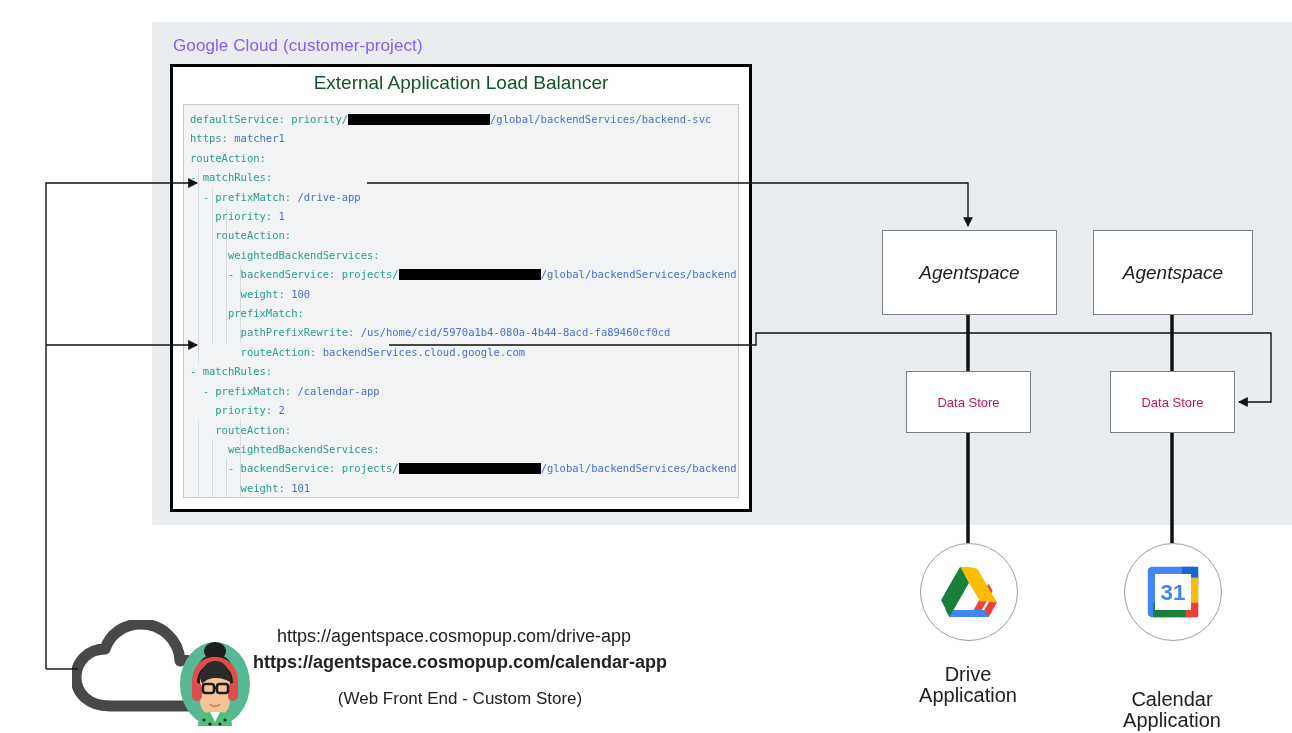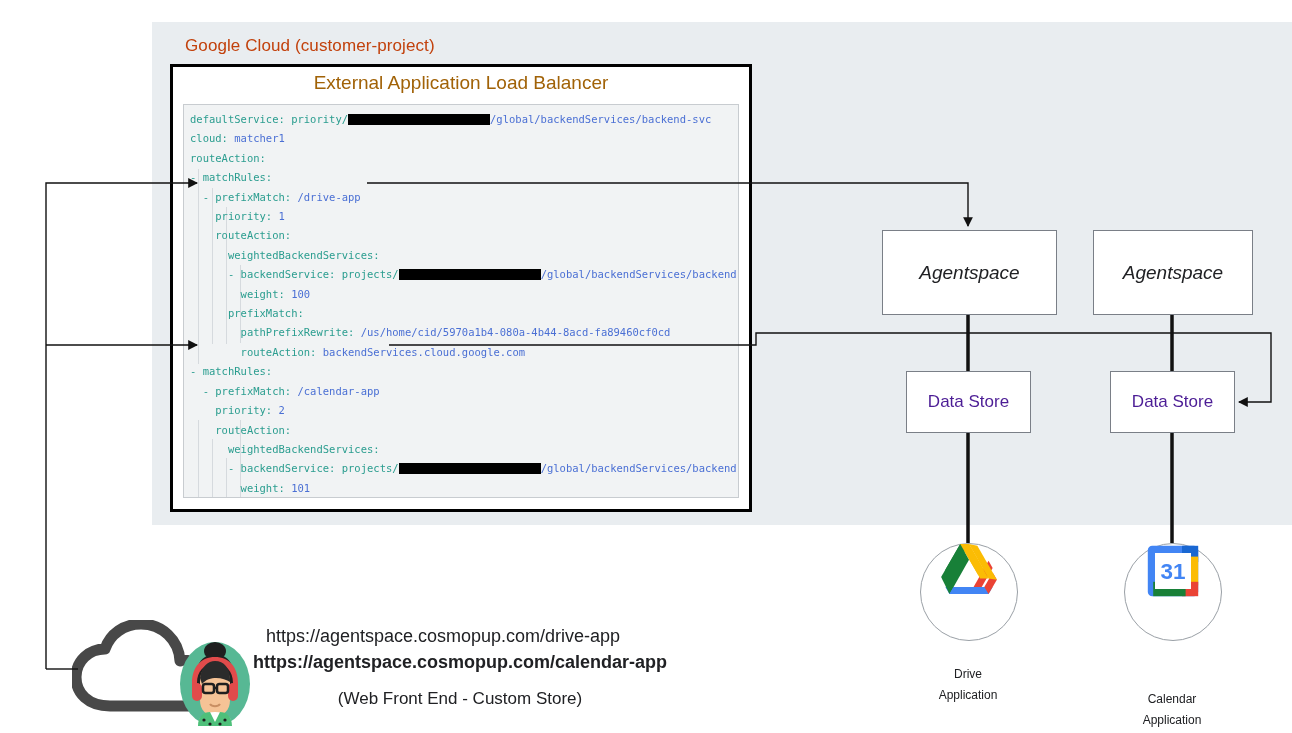--- a/index.html
+++ b/index.html
@@ -2,61 +2,61 @@
 <html><head>
 <meta charset="utf-8">
 <style>
   html,body{margin:0;padding:0;background:#ffffff;}
   body{width:1292px;height:733px;position:relative;overflow:hidden;
        font-family:"Liberation Sans",sans-serif;color:#1a1a1a;}
   .abs{position:absolute;}
 
   
   #gcp-container{left:152px;top:22px;width:1140px;height:503px;background:#e9edf0;}
-  #gcp-label{left:185px;top:36px;font-size:17px;color:#c2410c;letter-spacing:.1px;}
+  #gcp-label{left:173px;top:36px;font-size:17px;color:#8b5cf6;letter-spacing:.1px;}
 
   
   #lb-box{left:170px;top:64px;width:582px;height:448px;background:#ffffff;
           border:3px solid #000;box-sizing:border-box;}
-  #lb-title{left:170px;top:72px;width:582px;text-align:center;font-size:19px;color:#a16207;}
+  #lb-title{left:170px;top:72px;width:582px;text-align:center;font-size:19px;color:#14532d;}
 
   
   #code-box{left:183px;top:104px;width:556px;height:394px;background:#f1f3f4;
             border:1px solid #c8ccd0;box-sizing:border-box;overflow:hidden;}
   #code-pre{position:absolute;left:6px;top:5px;margin:0;
             font-family:"DejaVu Sans Mono","Liberation Mono",monospace;
             font-size:10.5px;line-height:19.4px;white-space:pre;}
   .k{color:#2a9d8f;}      
   .v{color:#4a6fd4;}      
   .guide{position:absolute;width:1px;background:#d6dade;}
   .redact{display:inline-block;background:#000;vertical-align:-2px;height:11px;}
 
   
   .node{background:#fff;border:1.5px solid #7a7f87;box-sizing:border-box;
         display:flex;align-items:center;justify-content:center;text-align:center;}
   .agentspace{font-style:italic;font-size:19px;color:#202124;}
-  .datastore{font-size:17px;color:#4c1d95;}
+  .datastore{font-size:13px;color:#be185d;}
 
   #as1{left:882px;top:230px;width:175px;height:85px;}
   #as2{left:1093px;top:230px;width:160px;height:85px;}
   #ds1{left:906px;top:371px;width:125px;height:62px;}
   #ds2{left:1110px;top:371px;width:125px;height:62px;}
 
   
   .appcircle{width:96px;height:96px;border-radius:50%;background:#fff;
-             border:1.5px solid #9aa0a6;display:flex;justify-content:center;}
+             border:1.5px solid #9aa0a6;display:flex;align-items:center;justify-content:center;}
   #drive-circle{left:920px;top:543px;}
   #cal-circle{left:1124px;top:543px;}
-  .applabel{width:160px;text-align:center;font-size:12px;line-height:21px;color:#202124;}
+  .applabel{width:160px;text-align:center;font-size:20px;line-height:21px;color:#202124;}
   #drive-label{left:888px;top:664px;}
   #cal-label{left:1092px;top:689px;}
 
   
   .urltext{font-size:18px;color:#202124;text-align:center;width:420px;}
-  #url1{left:233px;top:626px;}
+  #url1{left:244px;top:626px;}
   #url2{left:250px;top:652px;font-weight:bold;}
   #url3{left:250px;top:689px;font-size:17px;}
 
   #cloud-user{left:72px;top:620px;width:190px;height:110px;}
 
   svg{display:block;}
   #edges{left:0;top:0;width:1292px;height:733px;pointer-events:none;}
 </style>
 </head>
 <body>
@@ -70,21 +70,21 @@
 <div class="abs" id="code-box">
   <div class="guide" style="left:14px;top:64px;height:195px;"></div>
   <div class="guide" style="left:28px;top:83px;height:156px;"></div>
   <div class="guide" style="left:42px;top:102px;height:137px;"></div>
   <div class="guide" style="left:56px;top:160px;height:78px;"></div>
   <div class="guide" style="left:14px;top:315px;height:141px;"></div>
   <div class="guide" style="left:28px;top:334px;height:102px;"></div>
   <div class="guide" style="left:42px;top:353px;height:83px;"></div>
   <div class="guide" style="left:56px;top:315px;height:78px;"></div>
   <pre id="code-pre"><span class="k">defaultService: priority/</span><span class="redact" style="width:142px"></span><span class="v">/global/backendServices/backend-svc</span>
-<span class="k">cloud: </span><span class="v">matcher1</span>
+<span class="k">https: </span><span class="v">matcher1</span>
 <span class="k">routeAction:</span>
 <span class="k">- matchRules:</span>
 <span class="k">  - prefixMatch: </span><span class="v">/drive-app</span>
 <span class="k">    priority: </span><span class="v">1</span>
 <span class="k">    routeAction:</span>
 <span class="k">      weightedBackendServices:</span>
 <span class="k">      - backendService: projects/</span><span class="redact" style="width:142px"></span><span class="v">/global/backendServices/backend-svc</span>
 <span class="k">        weight: </span><span class="v">100</span>
 <span class="k">      prefixMatch:</span>
 <span class="k">        pathPrefixRewrite: </span><span class="v">/us/home/cid/5970a1b4-080a-4b44-8acd-fa89460cf0cd</span>

